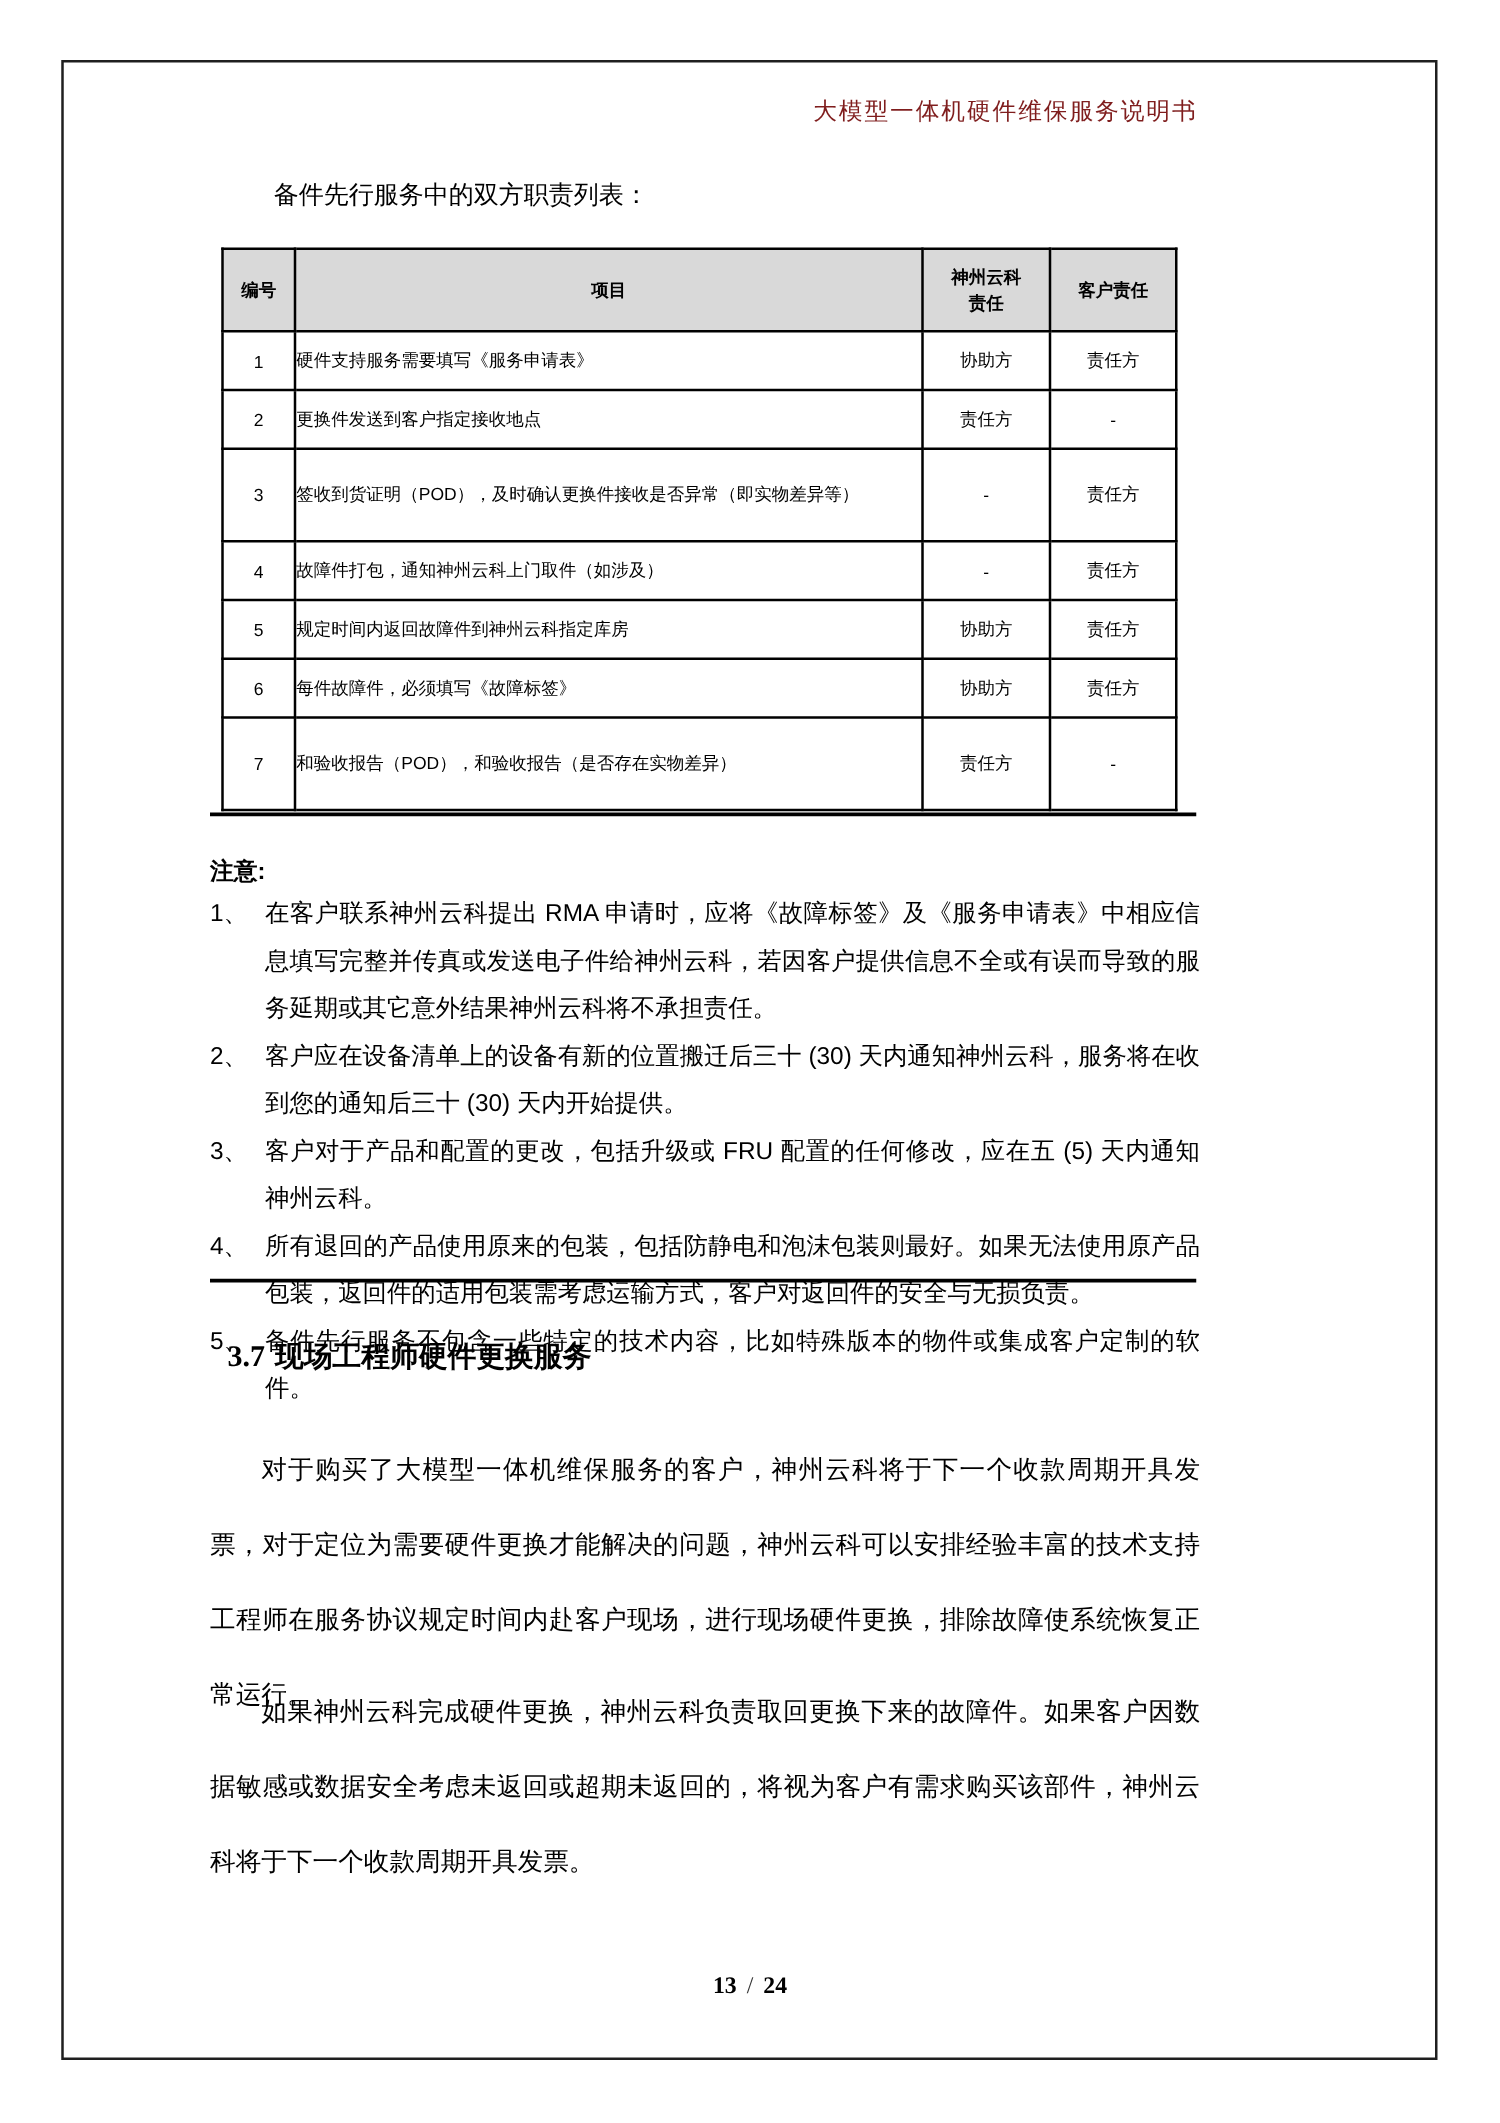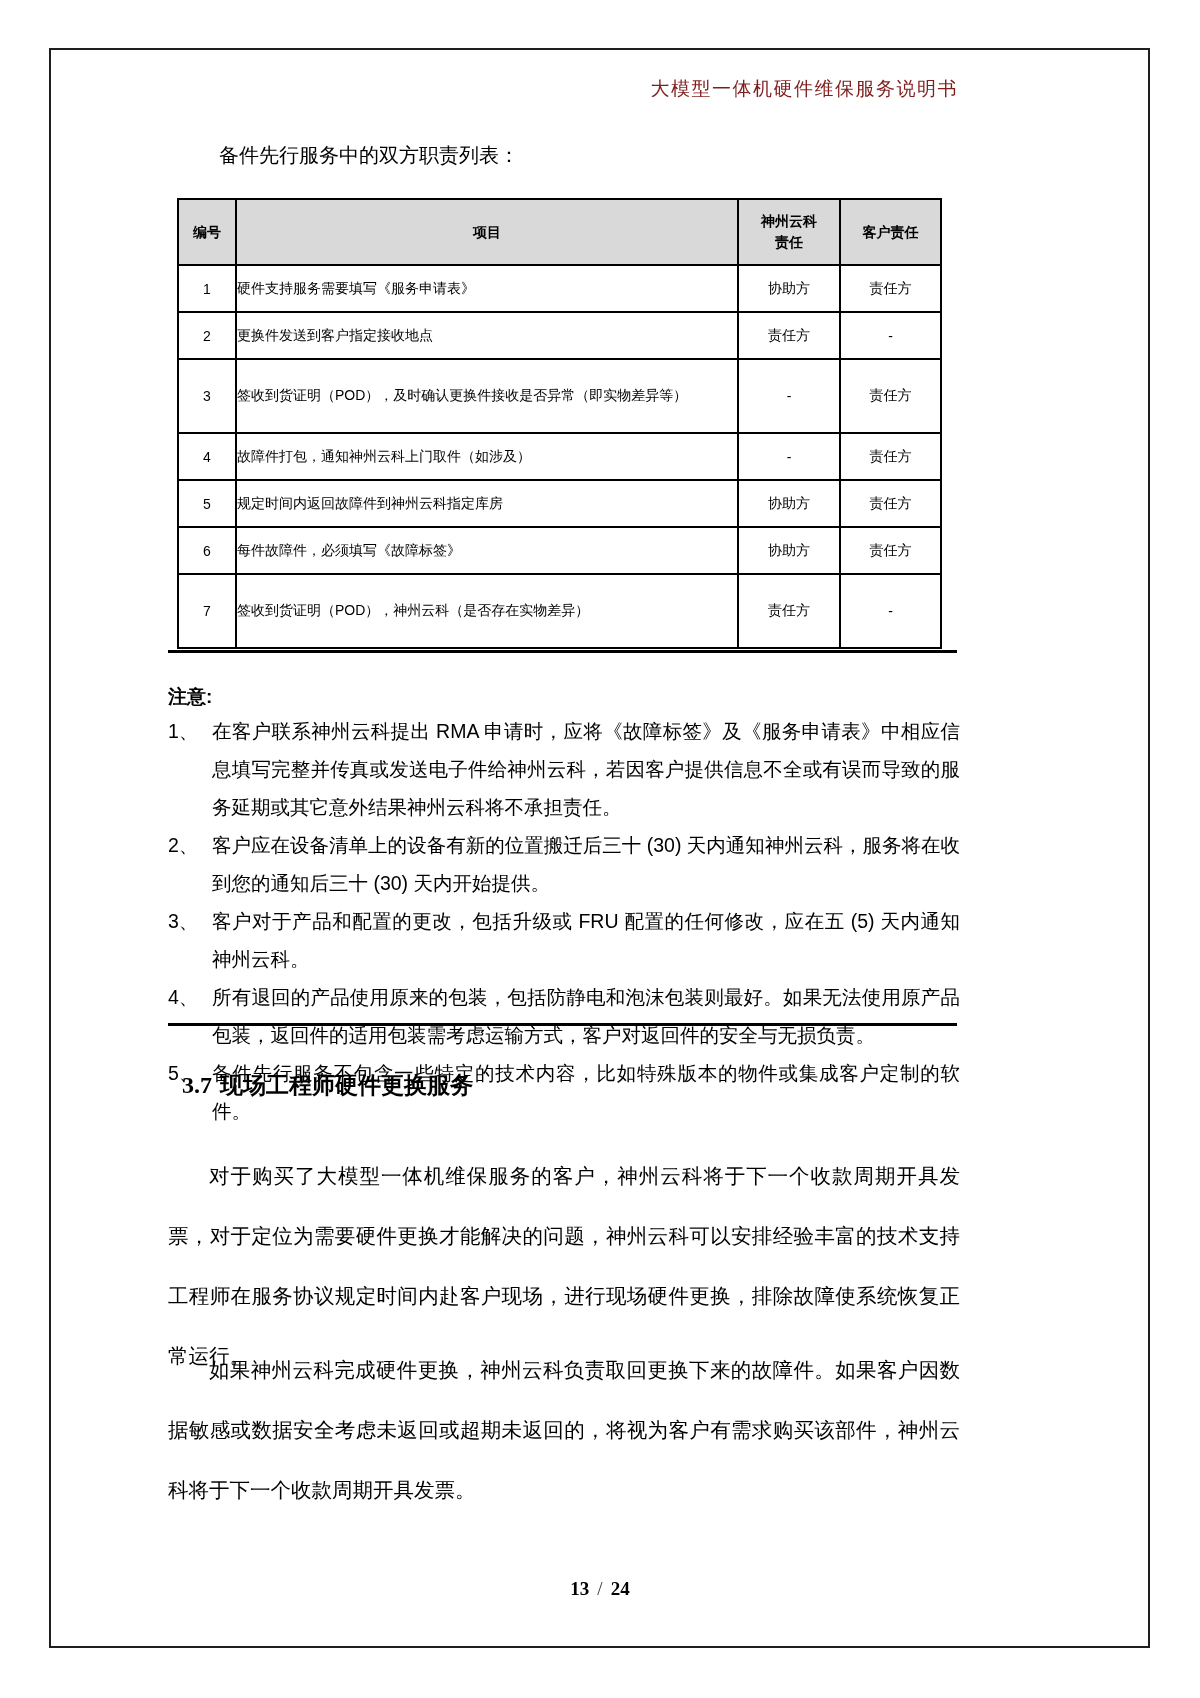--- a/index.html
+++ b/index.html
@@ -159,21 +159,21 @@
       <td>责任方</td>
     </tr>
     <tr class="row-normal">
       <td>6</td>
       <td class="item-cell">每件故障件，必须填写《故障标签》</td>
       <td>协助方</td>
       <td>责任方</td>
     </tr>
     <tr class="row-tall">
       <td>7</td>
-      <td class="item-cell">签收到货证明（POD），神州云科（是否存在实物差异）</td>
+      <td class="item-cell">和验收报告（POD），和验收报告（是否存在实物差异）</td>
       <td>责任方</td>
       <td>-</td>
     </tr>
   </tbody>
 </table>
 
 <div class="rule rule-1"></div>
 
 <div class="notes-label">注意:</div>
 

